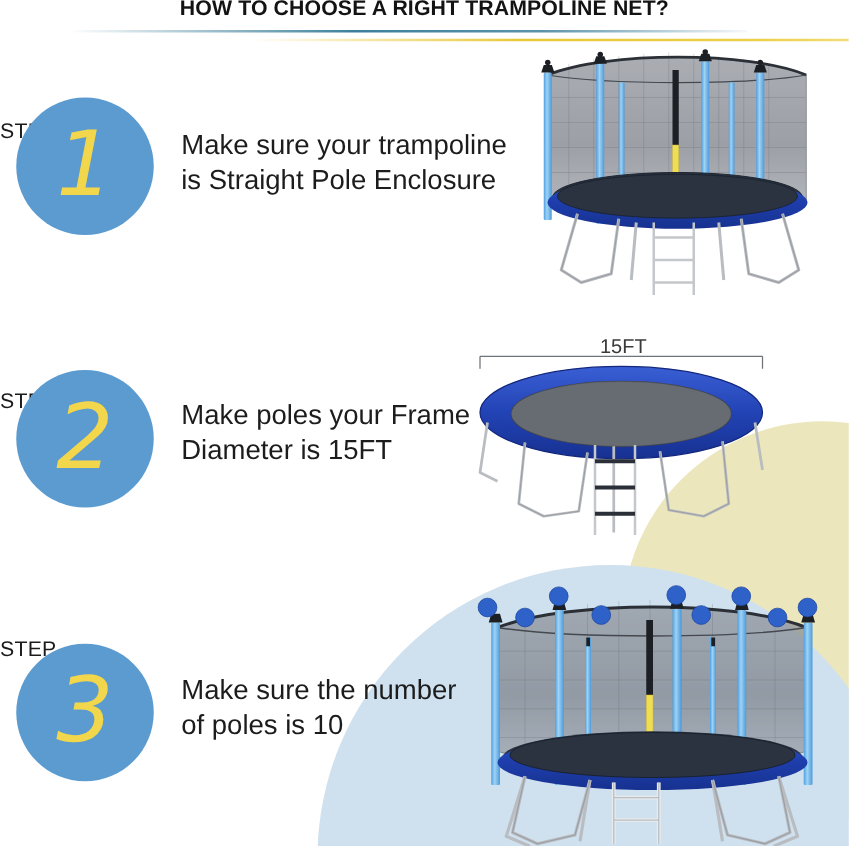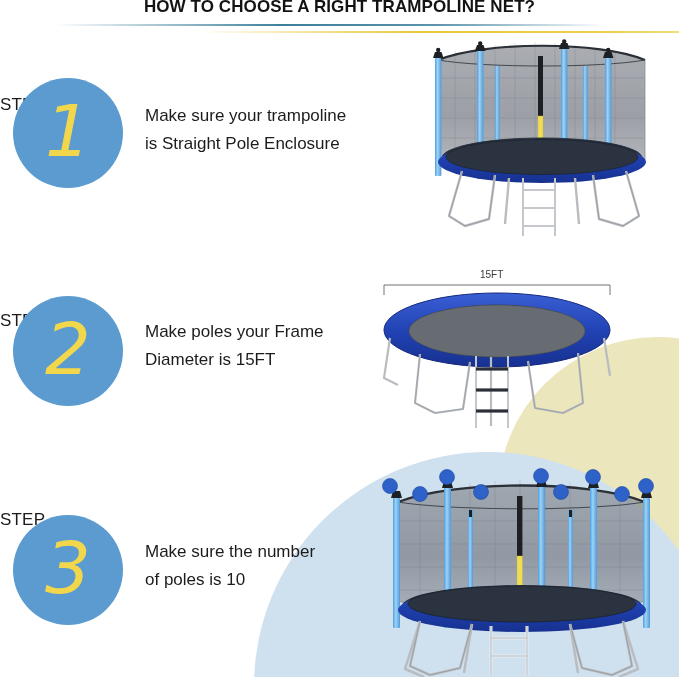--- a/index.html
+++ b/index.html
@@ -53,30 +53,30 @@
   .step-num {
     font-family: "DejaVu Sans", sans-serif;
     font-size: 72px; font-weight: 400;
     color: #f2d64b;
     line-height: 1;
     font-style: italic;
     transform: translateY(-2px);
   }
   .step-text {
     position: absolute;
-    font-size: 17px; line-height: 28px; color: #1c1c1c;
+    font-size: 22px; line-height: 28px; color: #1c1c1c;
     white-space: pre-line;
   }
 
   
   .illus { position: absolute; }
 
   .dim-label {
     position: absolute;
-    font-size: 10px; color: #3a3a3a;
+    font-size: 16px; color: #3a3a3a;
     white-space: nowrap;
   }
 </style>
 </head>
 <body>
 
 <div id="page">
 
   <div class="blob blob-yellow"></div>
   <div class="blob blob-lightblue"></div>

